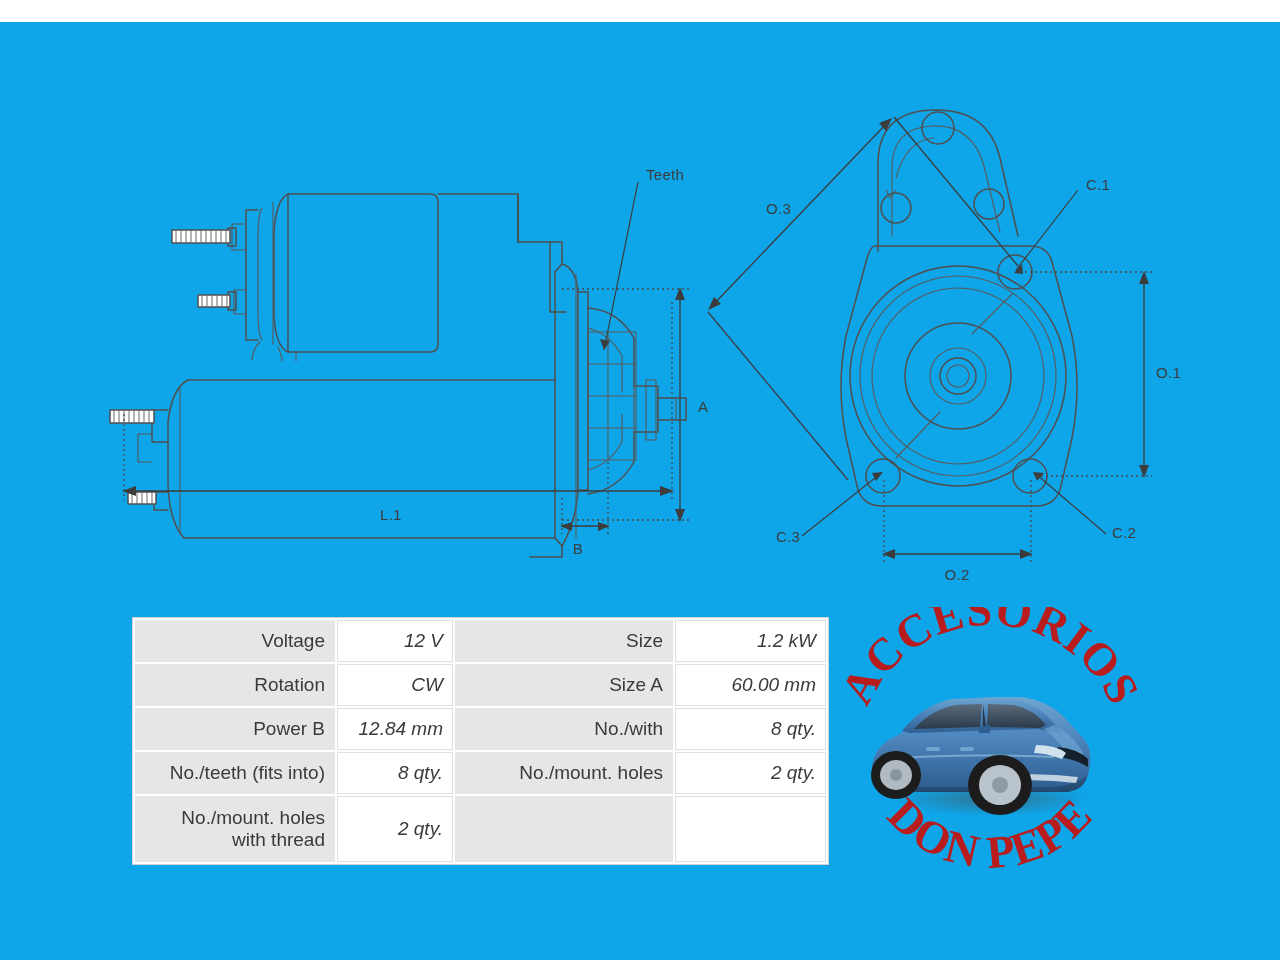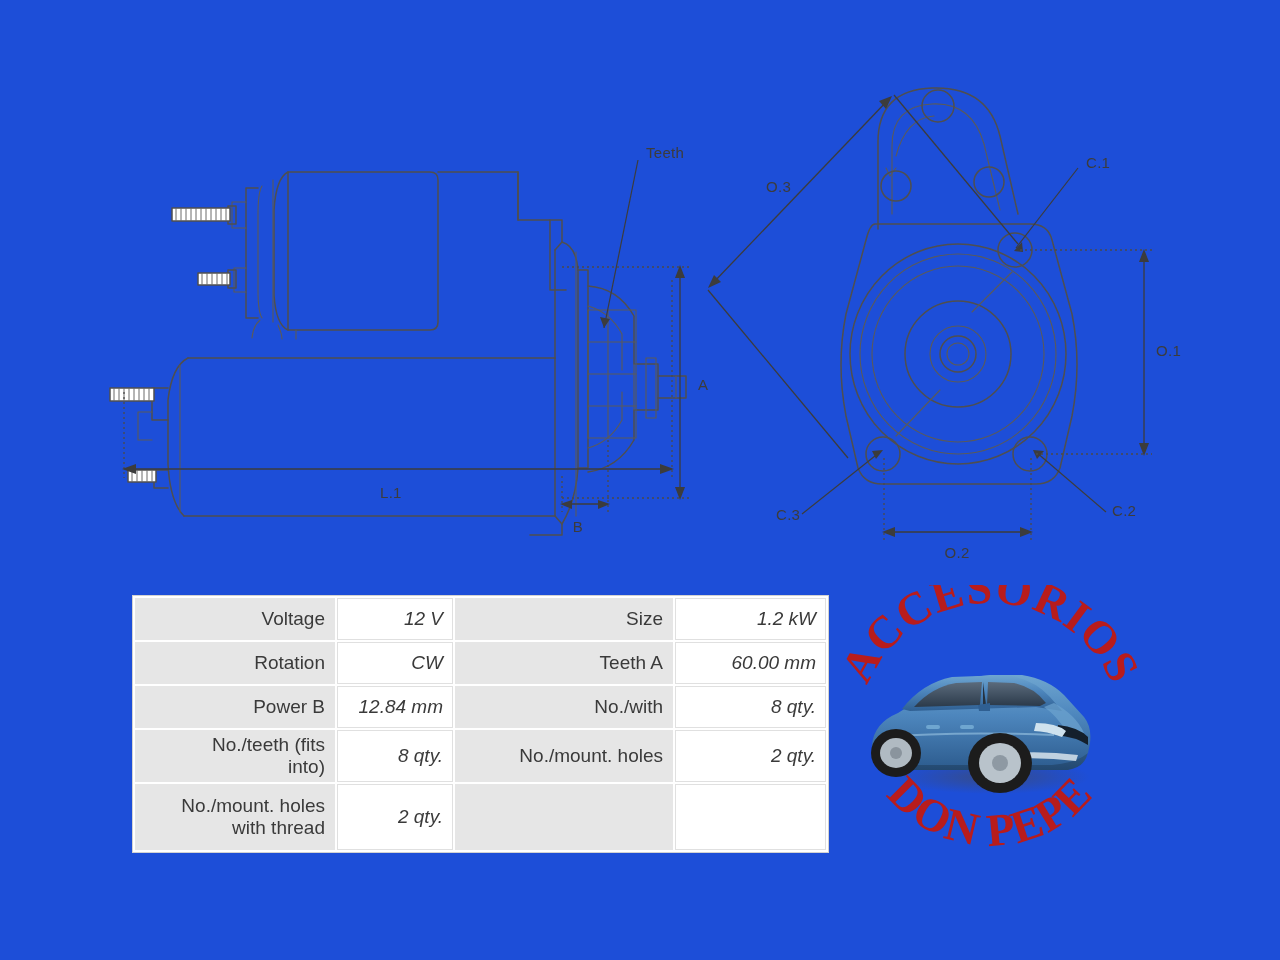--- a/index.html
+++ b/index.html
@@ -10,21 +10,22 @@
   body {
     width: 1280px;
     height: 960px;
     position: relative;
     font-family: "Liberation Sans", sans-serif;
     overflow: hidden;
   }
   .page {
     position: absolute;
     inset: 0;
-    background: #1d4ed8;
+    background: #0ea5e9;
+    margin-top: 22px;
   }
 
   
   .drawing {
     position: absolute;
   }
   #side-view-drawing {
     left: 110px;
     top: 120px;
     width: 640px;
@@ -73,21 +74,20 @@
     font-size: 19px;
     color: #3a3a3a;
     text-align: right;
     vertical-align: middle;
     border: 2px solid #ffffff;
     box-sizing: border-box;
     line-height: 1.15;
   }
   #spec-table td.lbl {
     background: #e6e6e6;
-    padding-left: 42px;
   }
   #spec-table td.val {
     background: #ffffff;
     box-shadow: inset 0 0 0 1px #e0e0e0;
     font-style: italic;
   }
   #spec-table tr.tall td { height: 68px; }
   #spec-table col.c1 { width: 202px; }
   #spec-table col.c2 { width: 118px; }
   #spec-table col.c3 { width: 220px; }
@@ -362,21 +362,21 @@
     <tbody>
       <tr>
         <td class="lbl">Voltage</td>
         <td class="val">12 V</td>
         <td class="lbl">Size</td>
         <td class="val">1.2 kW</td>
       </tr>
       <tr>
         <td class="lbl">Rotation</td>
         <td class="val">CW</td>
-        <td class="lbl">Teeth A</td>
+        <td class="lbl">Size A</td>
         <td class="val">60.00 mm</td>
       </tr>
       <tr>
         <td class="lbl">Power B</td>
         <td class="val">12.84 mm</td>
         <td class="lbl">No./with</td>
         <td class="val">8 qty.</td>
       </tr>
       <tr>
         <td class="lbl">No./teeth (fits into)</td>

